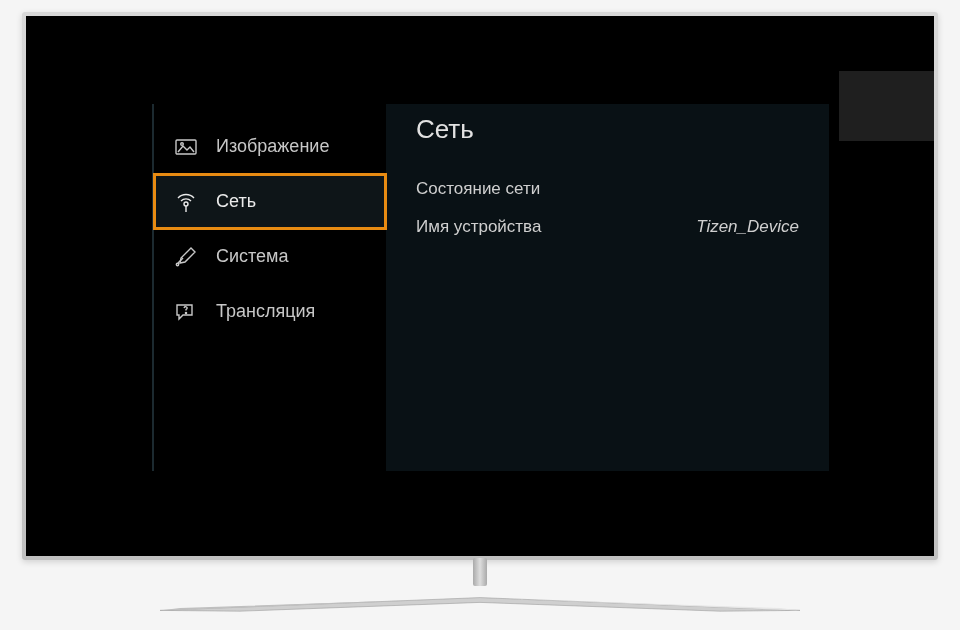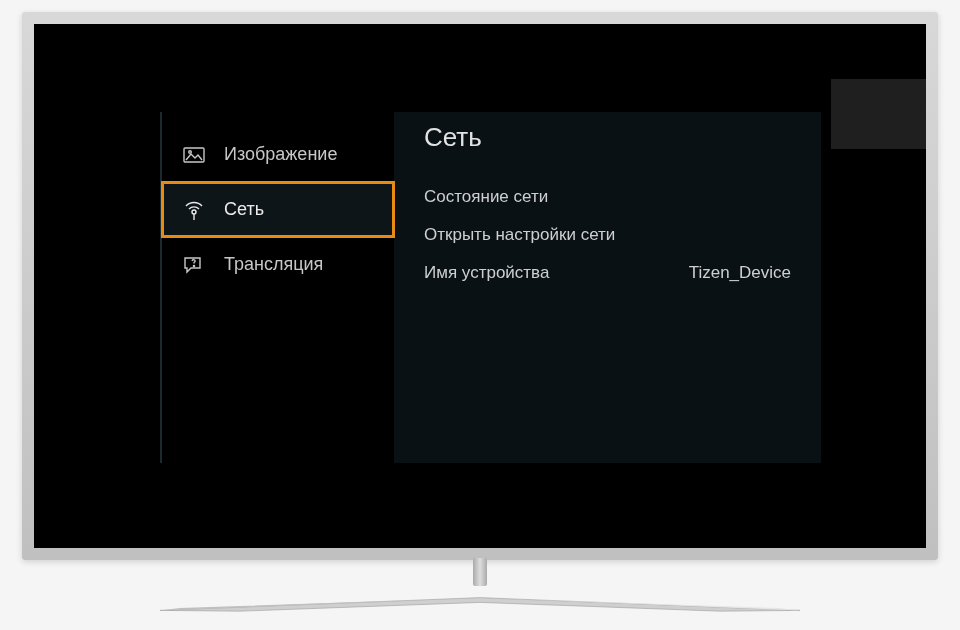--- a/index.html
+++ b/index.html
@@ -12,21 +12,21 @@
     flex-direction: column;
     align-items: center;
     position: relative;
   }
   .tv-frame {
     width: 916px;
     height: 548px;
     margin-top: 12px;
     background: linear-gradient(to bottom, #d8d8d8, #c0c0c0);
     border-radius: 3px;
-    padding: 12px;
+    padding: 4px;
     box-shadow: 0 2px 6px rgba(0,0,0,0.15);
     position: relative;
   }
   .tv-screen {
     width: 100%;
     height: 100%;
     background: #000;
     position: relative;
     overflow: hidden;
   }
@@ -97,20 +97,21 @@
     display: flex;
     justify-content: space-between;
     font-size: 17px;
     font-weight: 300;
     padding: 9px 0;
     color: #cfcfcf;
     cursor: pointer;
   }
   .content-item .value {
     color: #cfcfcf;
+    font-style: italic;
   }
   
   .tv-stand {
     position: relative;
     width: 700px;
     height: 60px;
     margin-top: -2px;
   }
   .neck {
     position: absolute;
@@ -162,20 +163,30 @@
             <svg viewBox="0 0 24 24" width="24" height="24" fill="none" stroke="currentColor" stroke-width="1.4">
               <circle cx="12" cy="14" r="2"></circle>
               <path d="M7 11 a7 7 0 0 1 10 0"></path>
               <path d="M4 8 a11 11 0 0 1 16 0"></path>
               <line x1="12" y1="16" x2="12" y2="22"></line>
             </svg>
           </span>
           <span>Сеть</span>
         </div>
 
+        <div class="sidebar-item">
+          <span class="icon">
+            <svg viewBox="0 0 24 24" width="24" height="24" fill="none" stroke="currentColor" stroke-width="1.4">
+              <path d="M17 3 l4 4 l-10 10 l-5 1 l1 -5 z"></path>
+              <path d="M9 13 l-5 5"></path>
+              <circle cx="3.5" cy="19.5" r="1.2"></circle>
+            </svg>
+          </span>
+          <span>Система</span>
+        </div>
 
         <div class="sidebar-item">
           <span class="icon">
             <svg viewBox="0 0 24 24" width="24" height="24" fill="none" stroke="currentColor" stroke-width="1.4">
               <path d="M3 5 h15 v10 h-9 l-4 4 v-4 h-2 z"></path>
               <path d="M10 8 q1 -2 2.5 -1 q1.5 1 -0.5 2.5 v1"></path>
               <circle cx="12" cy="13" r="0.6" fill="currentColor"></circle>
             </svg>
           </span>
           <span>Трансляция</span>
@@ -184,24 +195,20 @@
       </div>
 
       <div class="content">
         <div class="content-title">Сеть</div>
 
         <div class="content-item">
           <span>Состояние сети</span>
           <span class="value"></span>
         </div>
 
-        <div class="content-item">
-          <span>Открыть настройки сети</span>
-          <span class="value"></span>
-        </div>
 
         <div class="content-item">
           <span>Имя устройства</span>
           <span class="value">Tizen_Device</span>
         </div>
 
       </div>
 
     </div>
   </div>

